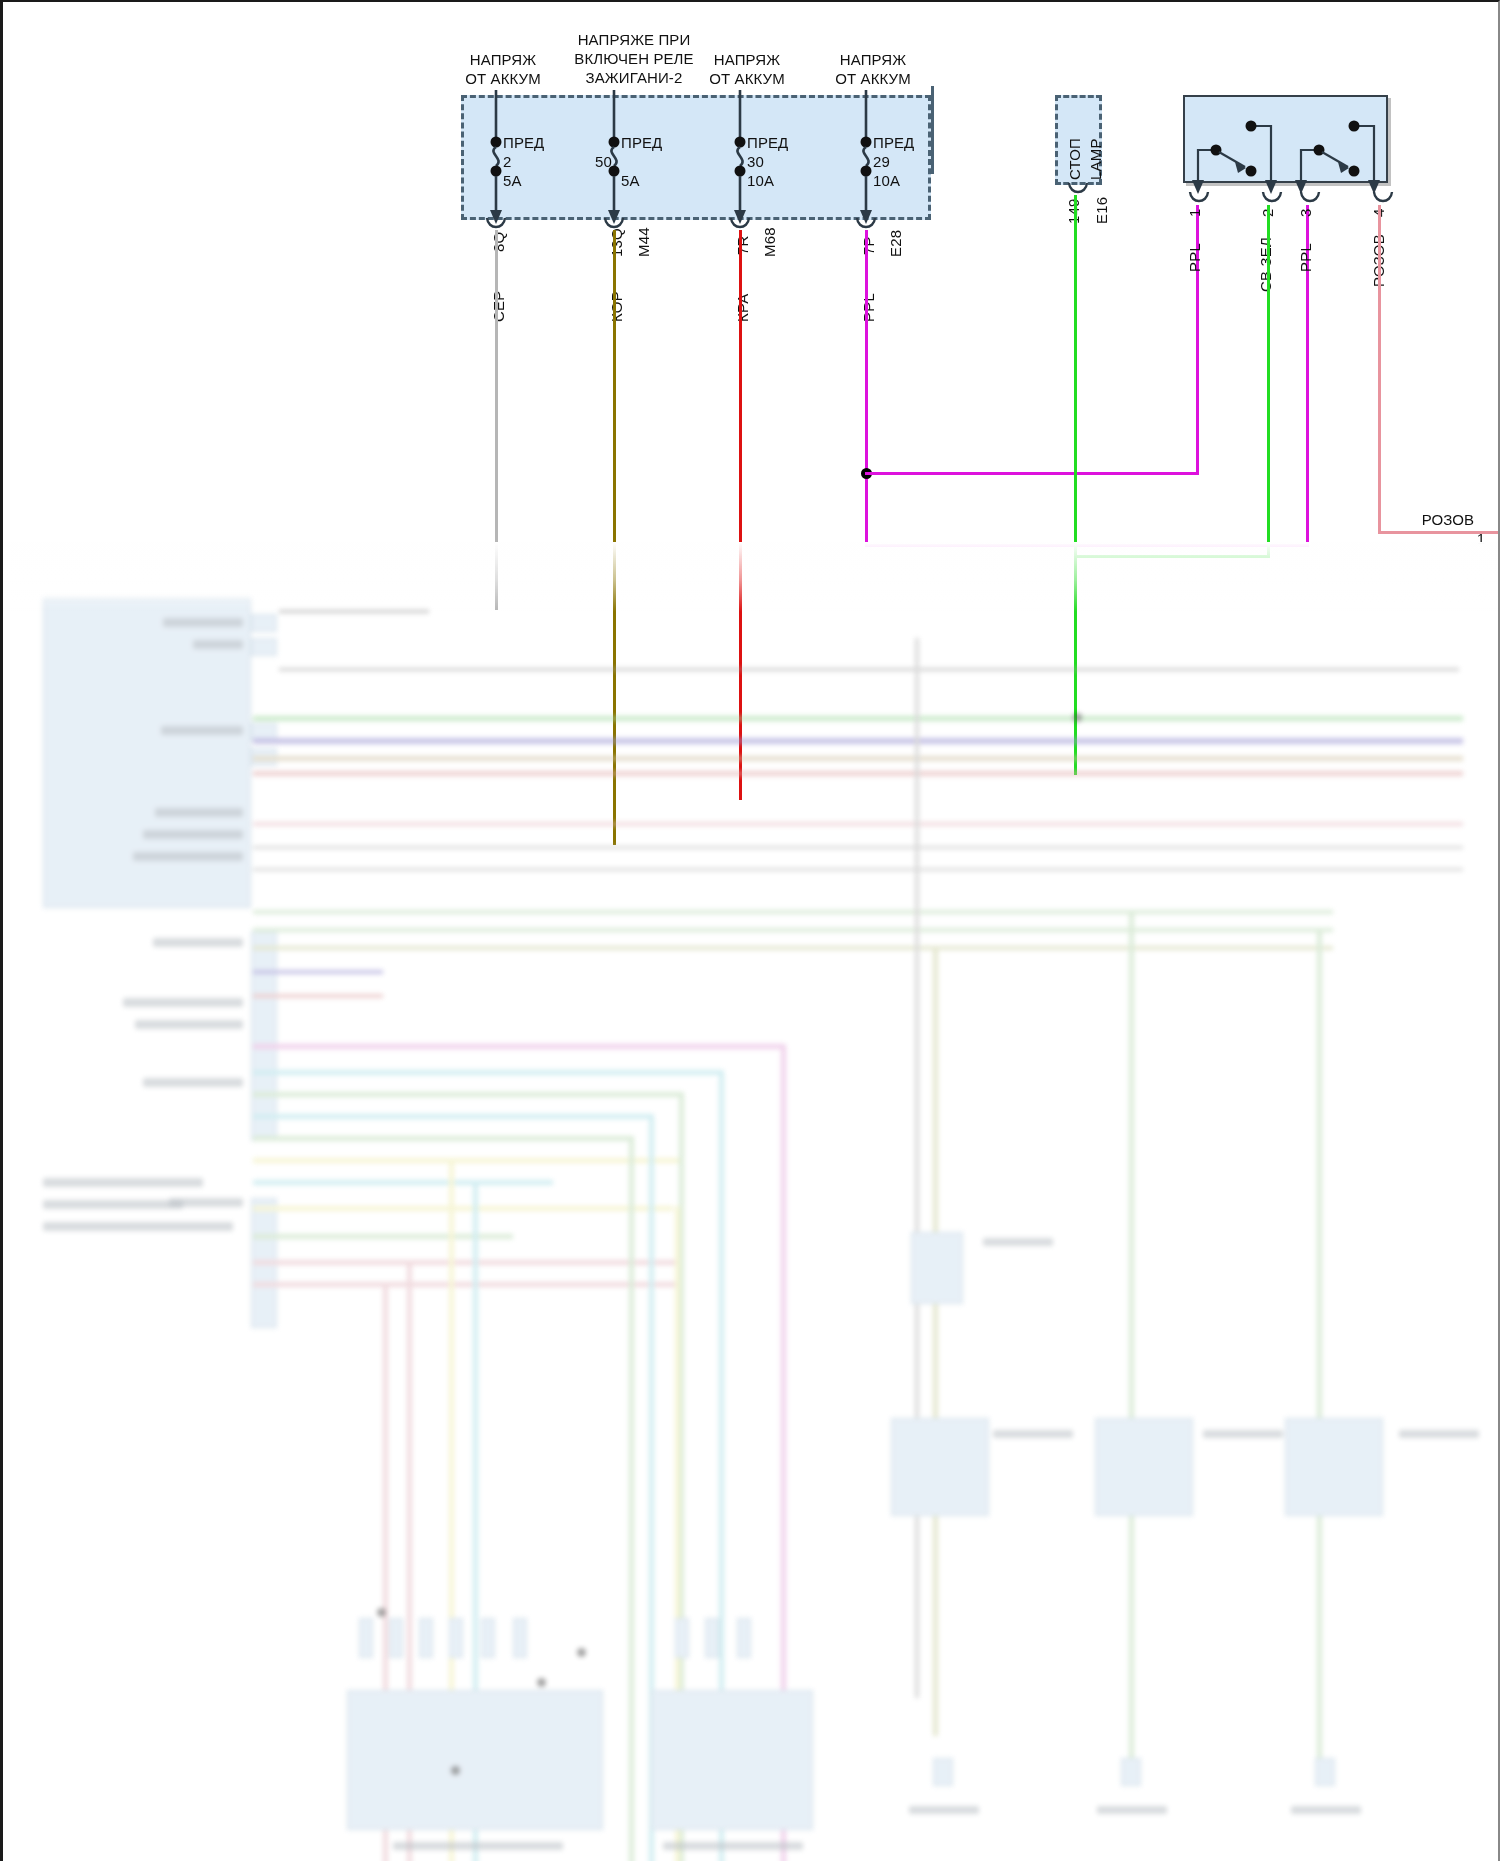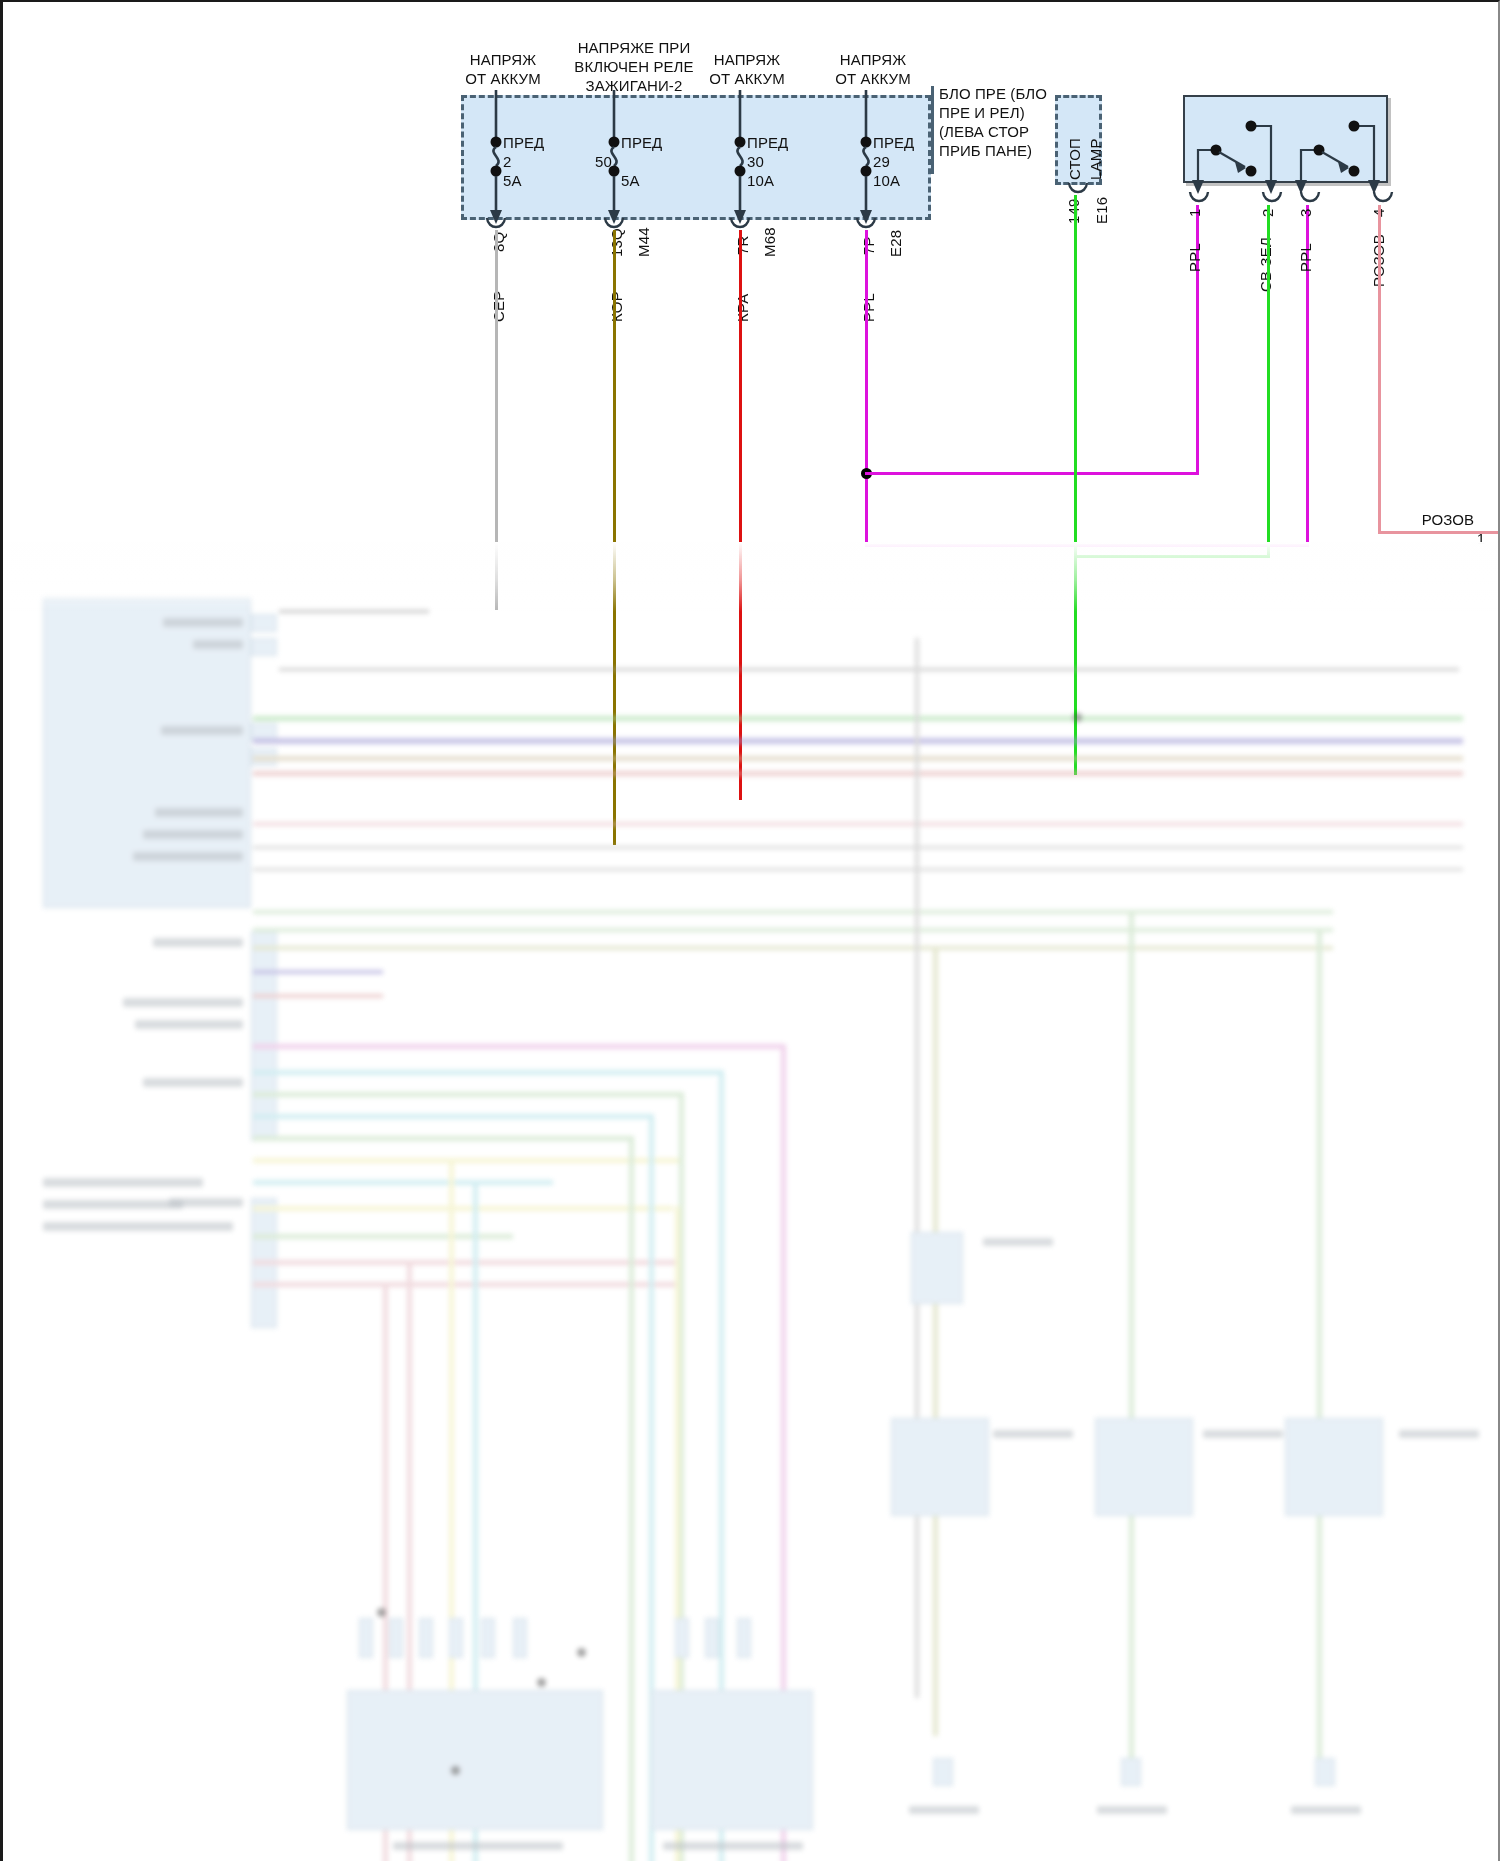--- a/index.html
+++ b/index.html
@@ -80,24 +80,20 @@
     pointer-events:none;
   }
 </style>
 </head>
 <body>
 
 <div id="page">
 
   <div class="box-dashed" style="left:458px; top:93px; width:470px; height:125px;"></div>
 
-  <div class="lbl left" style="left:936px; top:82px; width:180px;">БЛО ПРЕ (БЛО
-ПРЕ И РЕЛ)
-(ЛЕВА СТОР
-ПРИБ ПАНЕ)</div>
   <div class="abs" style="left:928px; top:84px; width:3px; height:88px; background:#4a6274;"></div>
 
   <div class="lbl" style="left:420px; top:48px; width:160px;">НАПРЯЖ
 ОТ АККУМ</div>
   <svg class="abs" style="left:478px; top:88px;" width="30" height="134">
     <line x1="15" y1="0" x2="15" y2="50" stroke="#2c3a46" stroke-width="2.6"></line>
     <circle cx="15" cy="52" r="5.5" fill="#111"></circle>
     <path d="M15 57 C 6 63, 24 69, 15 76" stroke="#2c3a46" stroke-width="2.6" fill="none"></path>
     <circle cx="15" cy="81" r="5.5" fill="#111"></circle>
     <line x1="15" y1="86" x2="15" y2="120" stroke="#2c3a46" stroke-width="2.6"></line>
@@ -106,21 +102,21 @@
   <div class="lbl left" style="left:500px; top:131px;">ПРЕД</div>
   <div class="lbl left" style="left:500px; top:150px;">2</div>
   <div class="lbl left" style="left:500px; top:169px;">5A</div>
   <svg class="abs" style="left:478px; top:216px;" width="30" height="16">
     <path d="M6 0 C 7 12, 23 12, 24 0" stroke="#2c3a46" stroke-width="2.4" fill="none"></path>
   </svg>
   <div class="vlbl" style="left:487px; top:250px;">8Q</div>
   <div class="vlbl" style="left:487px; top:320px;">СЕР</div>
   <div class="w wv" style="left:492px; top:228px; height:380px; background:#b6b6b6;"></div>
 
-  <div class="lbl" style="left:526px; top:28px; width:210px;margin-top:8px;">НАПРЯЖЕ ПРИ
+  <div class="lbl" style="left:526px; top:28px; width:210px;">НАПРЯЖЕ ПРИ
 ВКЛЮЧЕН РЕЛЕ
 ЗАЖИГАНИ-2</div>
   <svg class="abs" style="left:596px; top:88px;" width="30" height="134">
     <line x1="15" y1="0" x2="15" y2="50" stroke="#2c3a46" stroke-width="2.6"></line>
     <circle cx="15" cy="52" r="5.5" fill="#111"></circle>
     <path d="M15 57 C 6 63, 24 69, 15 76" stroke="#2c3a46" stroke-width="2.6" fill="none"></path>
     <circle cx="15" cy="81" r="5.5" fill="#111"></circle>
     <line x1="15" y1="86" x2="15" y2="120" stroke="#2c3a46" stroke-width="2.6"></line>
     <path d="M15 134 L 9 120 L 21 120 Z" fill="#2c3a46"></path>
   </svg>

